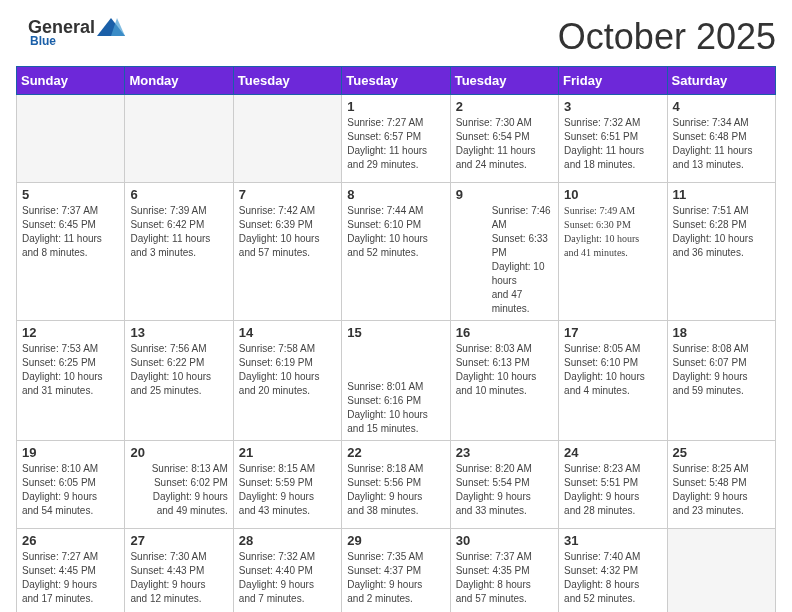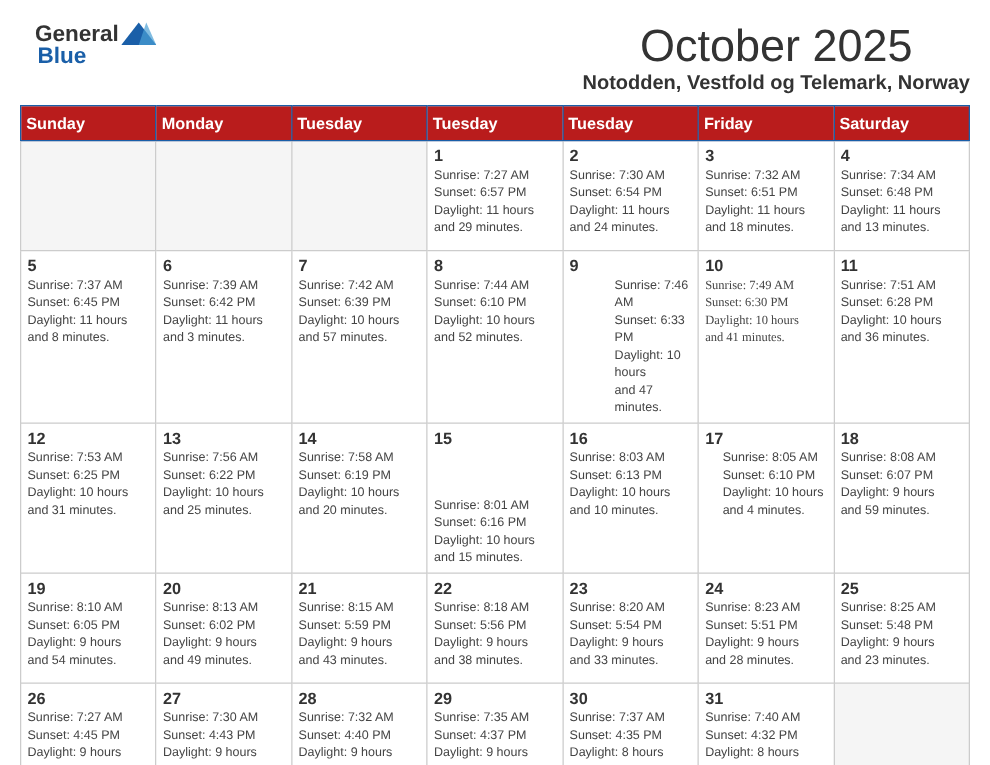--- a/index.html
+++ b/index.html
@@ -20,49 +20,49 @@
       display: flex;
       align-items: center;
       margin-left: 12px;
     }
     .logo-text-general {
       font-size: 18px;
       font-weight: bold;
       color: #333;
     }
     .logo-text-blue {
-      font-size: 18px;
+      font-size: 12px;
       font-weight: bold;
       color: #1a5fa8;
     }
     .logo-icon {
       width: 28px;
       height: 22px;
       margin-left: 2px;
     }
     .title-block {
-      text-align: center;
+      text-align: left;
     }
     .month-title {
       font-size: 36px;
       font-weight: normal;
       color: #333;
     }
     .location-title {
       font-size: 16px;
       font-weight: bold;
       color: #333;
     }
     .calendar {
       width: 100%;
       border-collapse: collapse;
       border: 1px solid #ccc;
     }
     .calendar th {
-      background-color: #b91c1c;
+      background-color: #6d28d9;
       color: #fff;
       font-size: 13px;
       font-weight: bold;
       padding: 6px 4px;
       border: 1px solid #1a5fa8;
       text-align: left;
     }
     .calendar td {
       border: 1px solid #ccc;
       vertical-align: top;
@@ -101,21 +101,20 @@
         <svg class="logo-icon" viewBox="0 0 28 22" xmlns="http://www.w3.org/2000/svg">
           <polygon points="14,2 28,20 0,20" fill="#1a5fa8"></polygon>
           <polygon points="20,2 28,20 14,20" fill="#4a9fd4" opacity="0.7"></polygon>
         </svg>
       </div>
       <span class="logo-text-blue" style="align-self:flex-start;margin-top:-4px;margin-left:2px;">Blue</span>
     </div>
   </div>
   <div class="title-block">
     <div class="month-title">October 2025</div>
-    <div class="location-title">Notodden, Vestfold og Telemark, Norway</div>
   </div>
 </div>
 
 <table class="calendar">
   <thead>
     <tr>
     <th>Sunday</th>
         <th>Monday</th>
         <th>Tuesday</th>
         <th>Tuesday</th>
@@ -240,21 +239,21 @@
         </td>
         <td>
           <span class="day-number">16</span>
           <div class="day-info" style="white-space: pre-line;">Sunrise: 8:03 AM
 Sunset: 6:13 PM
 Daylight: 10 hours
 and 10 minutes.</div>
         </td>
         <td>
           <span class="day-number">17</span>
-          <div class="day-info" style="white-space: pre-line; margin-left: 14px;">Sunrise: 8:05 AM
+          <div class="day-info" style="white-space: pre-line;">Sunrise: 8:05 AM
 Sunset: 6:10 PM
 Daylight: 10 hours
 and 4 minutes.</div>
         </td>
         <td>
           <span class="day-number">18</span>
           <div class="day-info" style="white-space: pre-line;">Sunrise: 8:08 AM
 Sunset: 6:07 PM
 Daylight: 9 hours
 and 59 minutes.</div>
@@ -263,21 +262,21 @@
       <tr>
         <td>
           <span class="day-number">19</span>
           <div class="day-info" style="white-space: pre-line;">Sunrise: 8:10 AM
 Sunset: 6:05 PM
 Daylight: 9 hours
 and 54 minutes.</div>
         </td>
         <td>
           <span class="day-number">20</span>
-          <div class="day-info" style="white-space: pre-line;">Sunrise: 8:13 AM
+          <div class="day-info" style="white-space: pre-line; text-align: right;">Sunrise: 8:13 AM
 Sunset: 6:02 PM
 Daylight: 9 hours
 and 49 minutes.</div>
         </td>
         <td>
           <span class="day-number">21</span>
           <div class="day-info" style="white-space: pre-line;">Sunrise: 8:15 AM
 Sunset: 5:59 PM
 Daylight: 9 hours
 and 43 minutes.</div>

